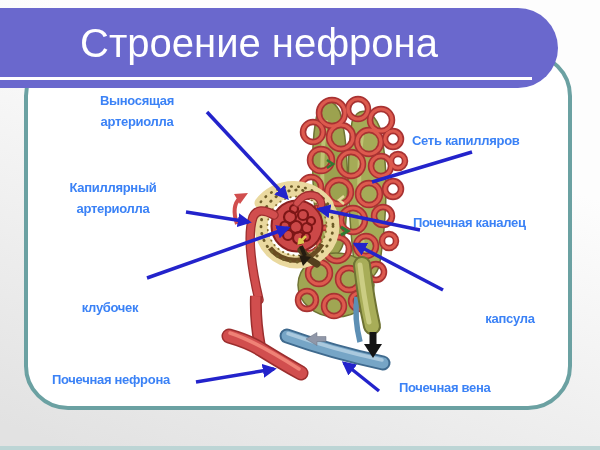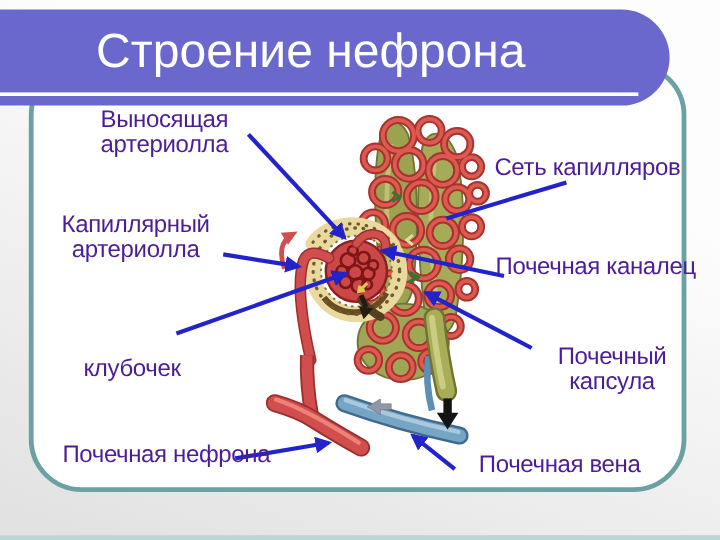--- a/index.html
+++ b/index.html
@@ -18,22 +18,22 @@
     background:#6a68cd;border-radius:44px;z-index:5;
   }
   .banner-title{
     position:absolute;left:70px;right:50px;top:13px;text-align:center;
     font-weight:normal;font-size:40px;letter-spacing:0;color:#ffffff;
   }
   .banner-underline{position:absolute;left:60px;top:69px;width:532px;height:3px;background:#ffffff}
   svg.layer{position:absolute;left:0;top:0;z-index:2;pointer-events:none}
   svg#pointer-arrows{z-index:3}
   .label{
-    position:absolute;z-index:4;color:#4c1d95;font-weight:normal;
-    font-size:20px;line-height:21px;letter-spacing:-0.3px;white-space:nowrap;
+    position:absolute;z-index:4;color:#3b82f6;font-weight:bold;
+    font-size:13px;line-height:21px;letter-spacing:-0.3px;white-space:nowrap;
   }
   .center{text-align:center}
   #lbl-efferent{left:57px;top:90px;width:160px}
   #lbl-afferent{left:40px;top:177px;width:146px}
   #lbl-glom{left:40px;top:276px;width:140px}
   #lbl-artery{left:52px;top:369px}
   #lbl-network{left:412px;top:130px}
   #lbl-capsule{left:413px;top:212px}
   #lbl-tubule{left:447px;top:287px;width:126px}
   #lbl-vein{left:399px;top:377px}
@@ -219,16 +219,16 @@
   <span>артериолла</span>
 </div>
 <div class="label center" id="lbl-glom">
   <br>
   <span>клубочек</span>
 </div>
 <div class="label" id="lbl-artery">Почечная нефрона</div>
 <div class="label" id="lbl-network">Сеть капилляров</div>
 <div class="label" id="lbl-capsule">Почечная каналец</div>
 <div class="label center" id="lbl-tubule">
-  <span>Почечный</span><br>
+  <br>
   <span>капсула</span>
 </div>
 <div class="label" id="lbl-vein">Почечная вена</div>
 
 </body></html>

